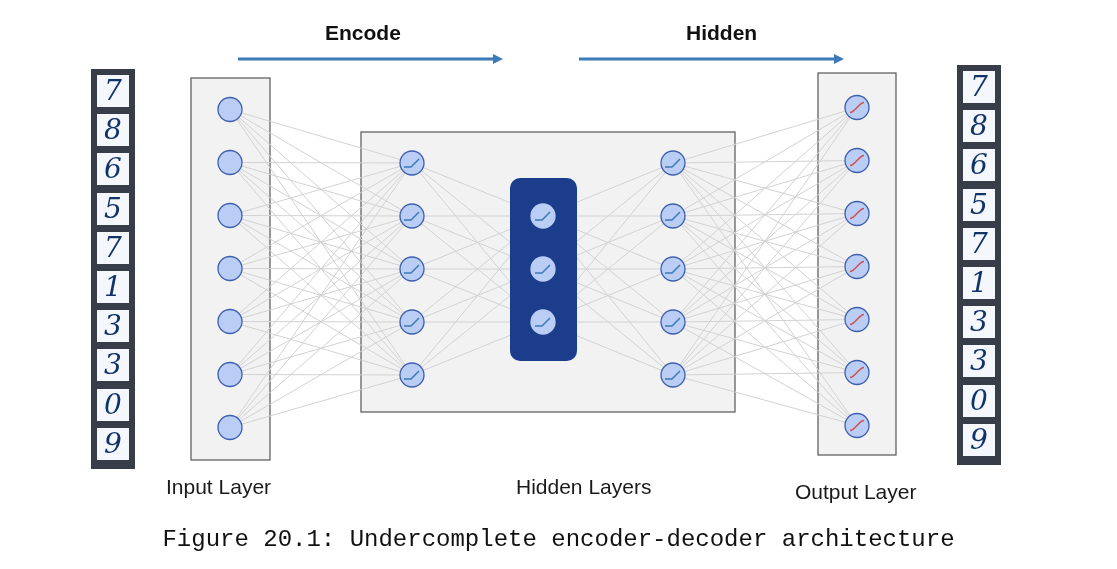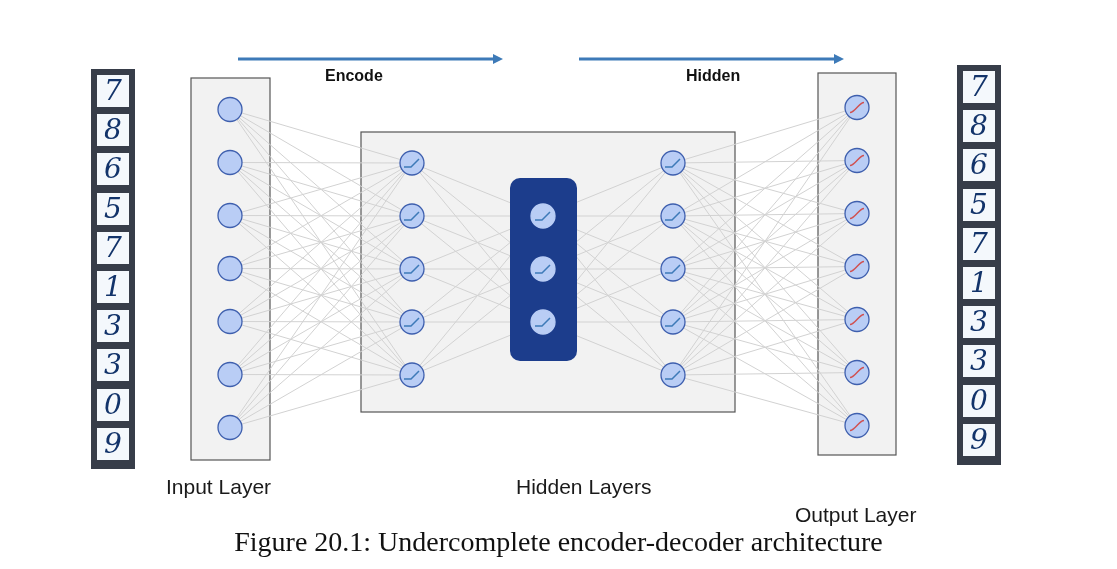--- a/index.html
+++ b/index.html
@@ -1,20 +1,20 @@
 <!DOCTYPE html>
 <html><head>
 <meta charset="utf-8">
 <style>
   html, body { margin: 0; padding: 0; background: #ffffff; }
   body { width: 1117px; height: 569px; position: relative; overflow: hidden; }
   #diagram { position: absolute; left: 0; top: 0; }
-  .header-label { position: absolute; font-family: "Liberation Sans", sans-serif; font-weight: bold; font-size: 16px; color: #111; margin-top: 46px; }
+  .header-label { position: absolute; font-family: "Liberation Sans", sans-serif; font-weight: bold; font-size: 21px; color: #111; }
   .layer-label { position: absolute; font-family: "Liberation Sans", sans-serif; font-size: 21px; color: #1a1a1a; }
-  .caption { position: absolute; left: 0; width: 1117px; top: 526px; text-align: center; font-family: Liberation Serif, serif; font-size: 28px; color: #111; }
+  .caption { position: absolute; left: 0; width: 1117px; top: 526px; text-align: center; font-family: Liberation Mono, monospace; font-size: 24px; color: #111; }
   .digit-col { position: absolute; background: #373d49; width: 44px; }
   .digit-cell { position: absolute; left: 6px; width: 32px; height: 32px; background: #f4f8fc; display: flex; align-items: center; justify-content: center; font-family: "DejaVu Serif", serif; font-style: italic; font-size: 28px; color: #12336a; line-height: 1; }
 </style>
 </head>
 <body>
 
 <svg id="diagram" width="1117" height="569" xmlns="http://www.w3.org/2000/svg">
 
   <g>
     <line x1="238" y1="59" x2="495" y2="59" stroke-width="3" class="arrow-line" stroke="#3d7ab8"></line>
@@ -259,15 +259,15 @@
     <div class="digit-cell" style="top: 162.8px;">7</div>
     <div class="digit-cell" style="top: 202px;">1</div>
     <div class="digit-cell" style="top: 241.2px;">3</div>
     <div class="digit-cell" style="top: 280.4px;">3</div>
     <div class="digit-cell" style="top: 319.6px;">0</div>
     <div class="digit-cell" style="top: 358.8px;">9</div>
   </div>
 
 <div class="layer-label" style="left:166px; top:475px;">Input Layer</div>
 <div class="layer-label" style="left:470px; top:475px;margin-left:46px;">Hidden Layers</div>
-<div class="layer-label" style="left:795px; top:503px;">Output Layer</div>
+<div class="layer-label" style="left:795px; top:480px;">Output Layer</div>
 
 <div class="caption">Figure 20.1: Undercomplete encoder-decoder architecture</div>
 
 </body></html>

